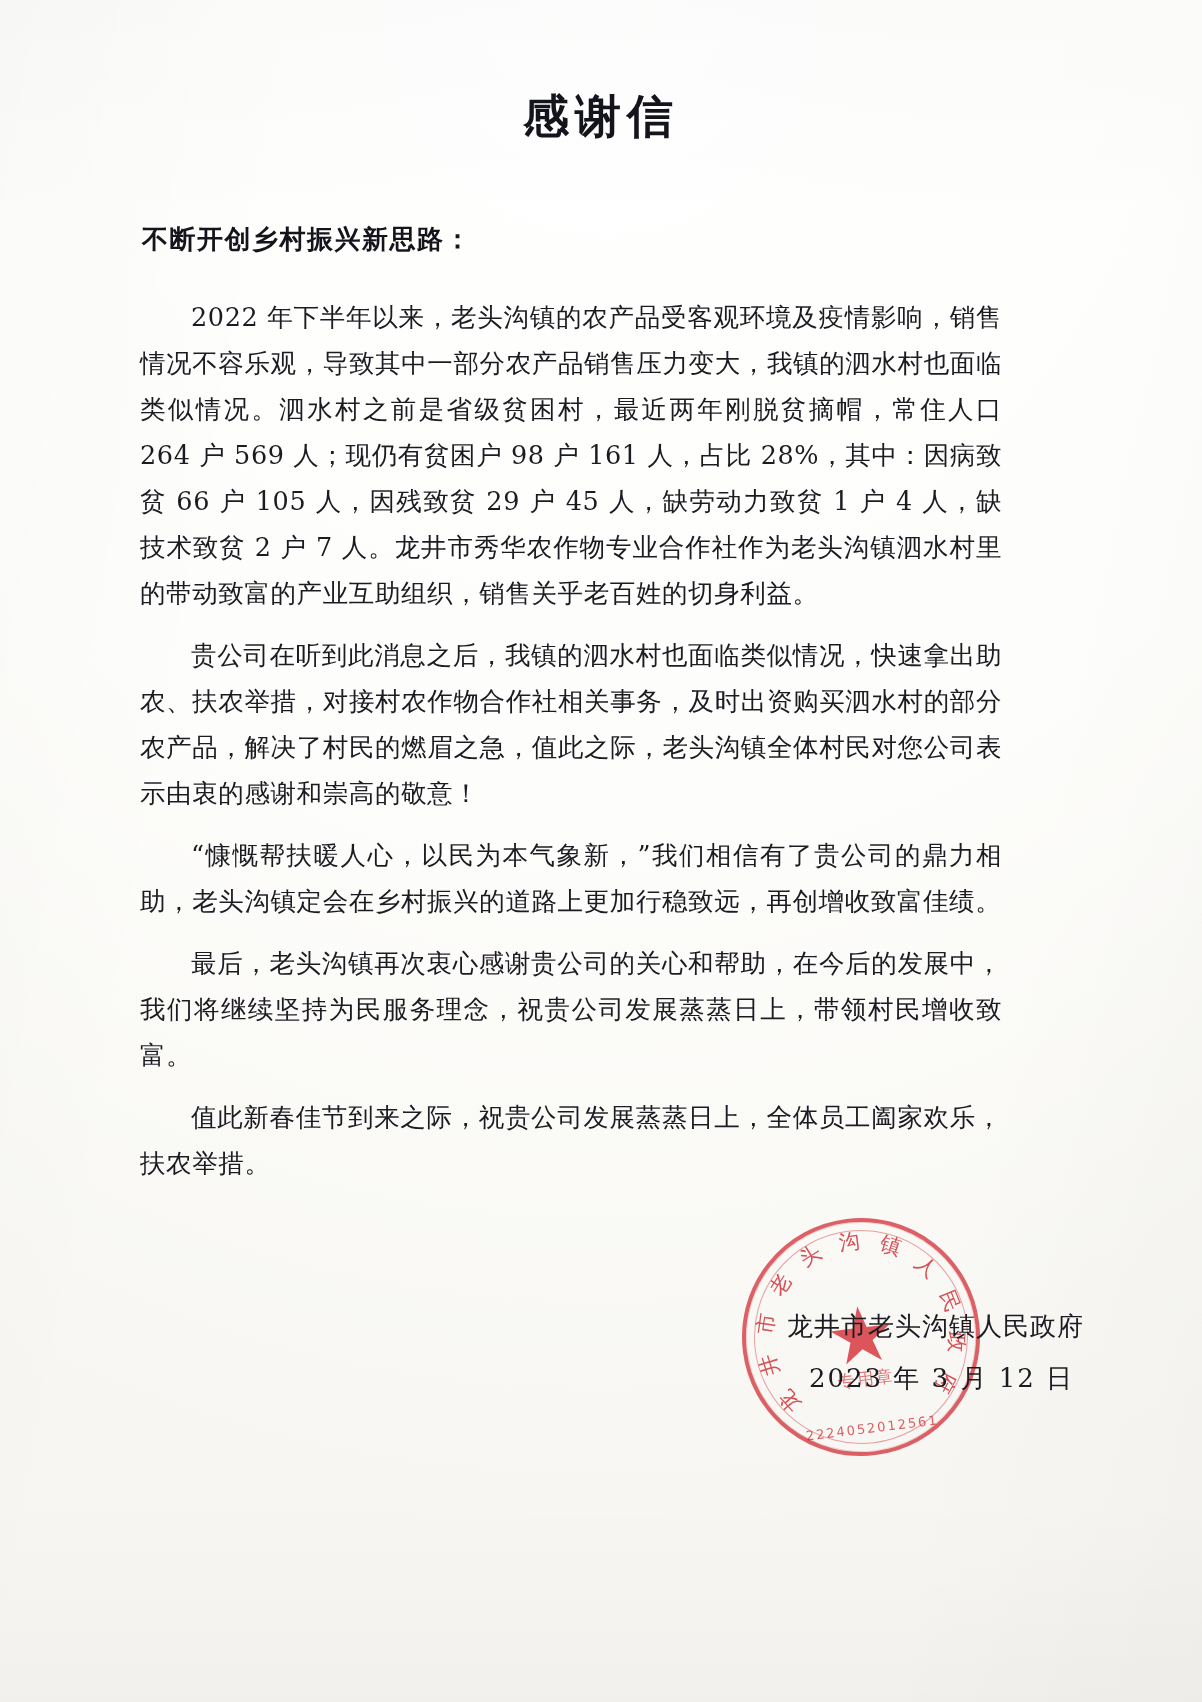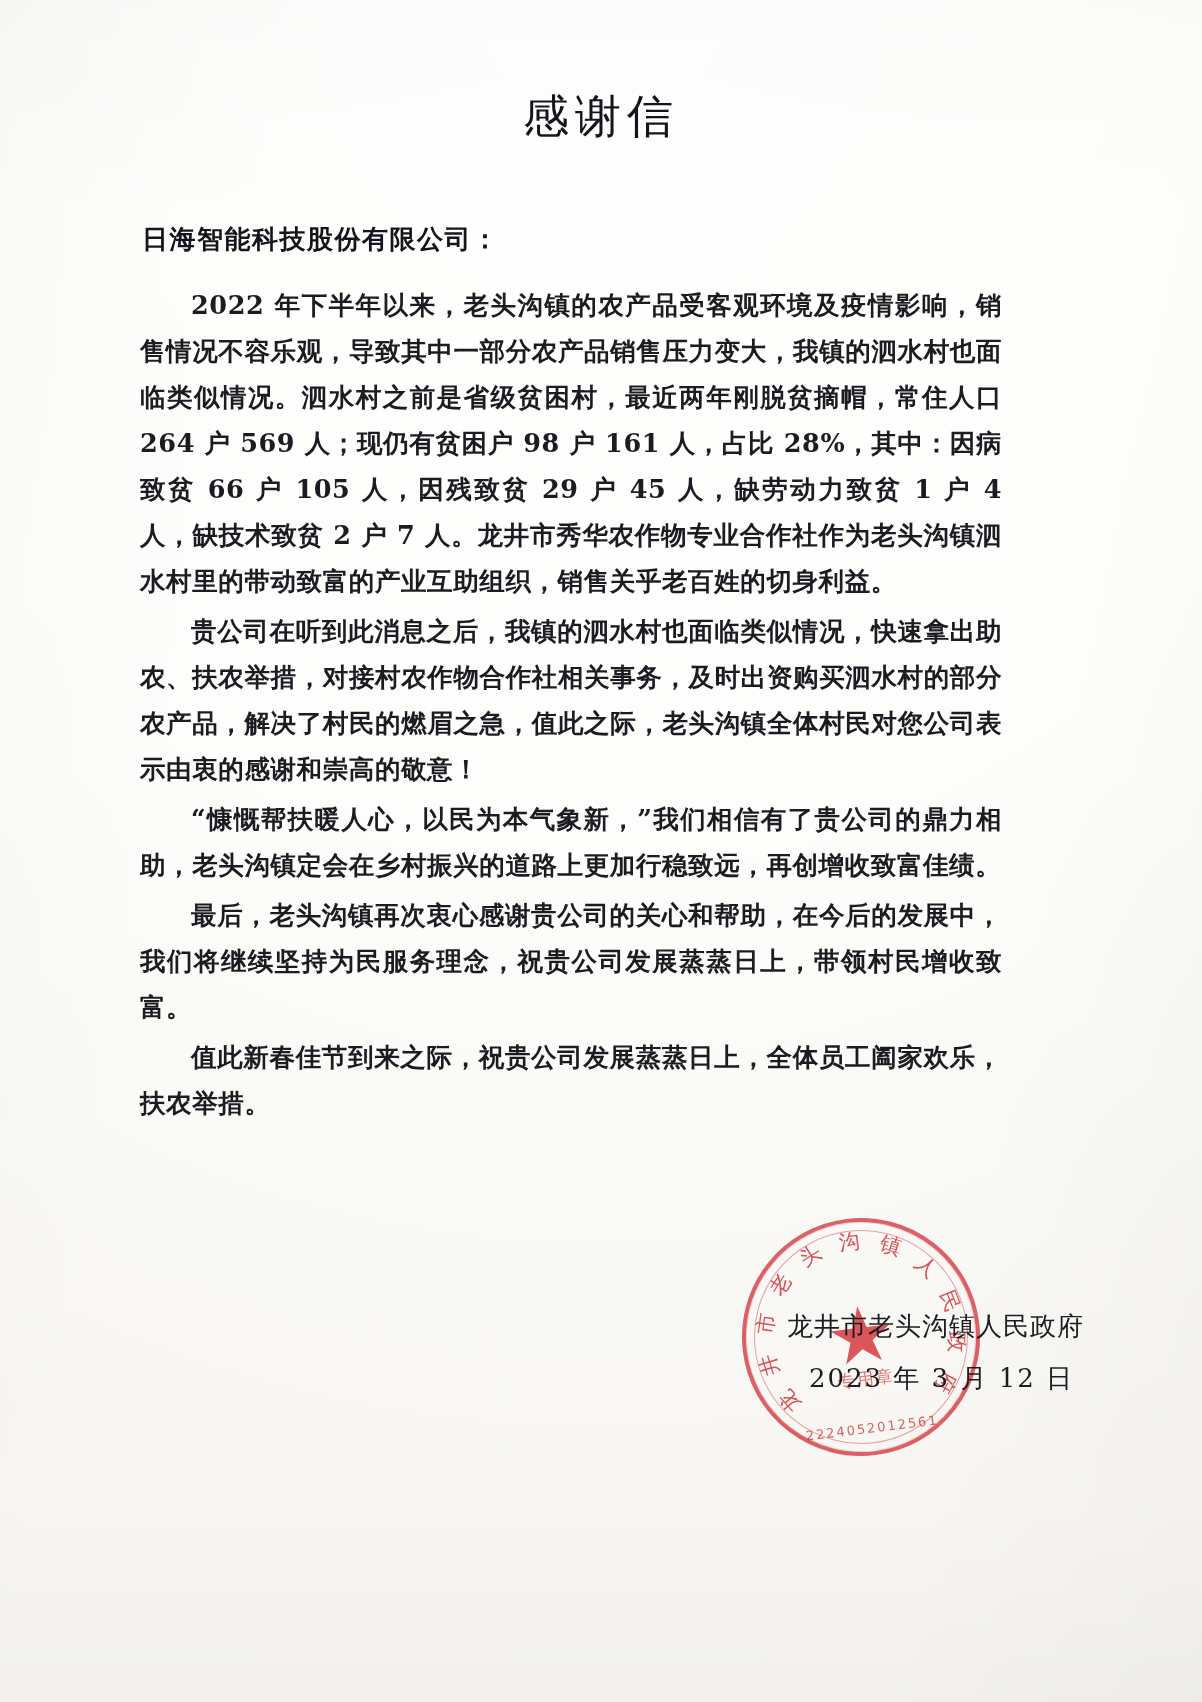--- a/index.html
+++ b/index.html
@@ -40,21 +40,21 @@
     height: 1702px;
   }
 
   .doc-title {
     position: absolute;
     top: 86px;
     left: 0;
     width: 100%;
     text-align: center;
     font-size: 46px;
-    font-weight: 400;
+    font-weight: 700;
     letter-spacing: 6px;
     color: #14141c;
     font-family: "DejaVu Serif", "Liberation Serif", serif;
   }
 
   .salutation {
     position: absolute;
     top: 222px;
     left: 142px;
     font-size: 26px;
@@ -70,23 +70,22 @@
     width: 862px;
   }
 
   .para {
     font-size: 25.5px;
     line-height: 46px;
     text-align: justify;
     text-justify: inter-ideograph;
     text-indent: 2em;
     letter-spacing: 0.6px;
-    margin: 4px 0 2px 0;
+    margin: 16px 0 2px 0;
     color: #1b1b22;
-    font-weight: bold;
   }
 
   .signature-block {
     position: absolute;
     right: 118px;
     top: 1300px;
     width: 480px;
     text-align: right;
   }
   .sign-org {
@@ -176,21 +175,21 @@
 </style>
 </head>
 <body>
 
 <div class="paper"></div>
 
 <div class="sheet">
 
   <div class="doc-title">感谢信</div>
 
-  <div class="salutation">日海智能科技股份有限公司：</div>
+  <div class="salutation">不断开创乡村振兴新思路：</div>
 
   <div class="body-block">
     <p class="para">2022 年下半年以来，老头沟镇的农产品受客观环境及疫情影响，销售情况不容乐观，导致其中一部分农产品销售压力变大，我镇的泗水村也面临类似情况。泗水村之前是省级贫困村，最近两年刚脱贫摘帽，常住人口 264 户 569 人；现仍有贫困户 98 户 161 人，占比 28%，其中：因病致贫 66 户 105 人，因残致贫 29 户 45 人，缺劳动力致贫 1 户 4 人，缺技术致贫 2 户 7 人。龙井市秀华农作物专业合作社作为老头沟镇泗水村里的带动致富的产业互助组织，销售关乎老百姓的切身利益。</p>
     <p class="para">贵公司在听到此消息之后，我镇的泗水村也面临类似情况，快速拿出助农、扶农举措，对接村农作物合作社相关事务，及时出资购买泗水村的部分农产品，解决了村民的燃眉之急，值此之际，老头沟镇全体村民对您公司表示由衷的感谢和崇高的敬意！</p>
     <p class="para">“慷慨帮扶暖人心，以民为本气象新，”我们相信有了贵公司的鼎力相助，老头沟镇定会在乡村振兴的道路上更加行稳致远，再创增收致富佳绩。</p>
     <p class="para">最后，老头沟镇再次衷心感谢贵公司的关心和帮助，在今后的发展中，我们将继续坚持为民服务理念，祝贵公司发展蒸蒸日上，带领村民增收致富。</p>
     <p class="para">值此新春佳节到来之际，祝贵公司发展蒸蒸日上，全体员工阖家欢乐，扶农举措。</p>
   </div>
 
   <div class="seal">

